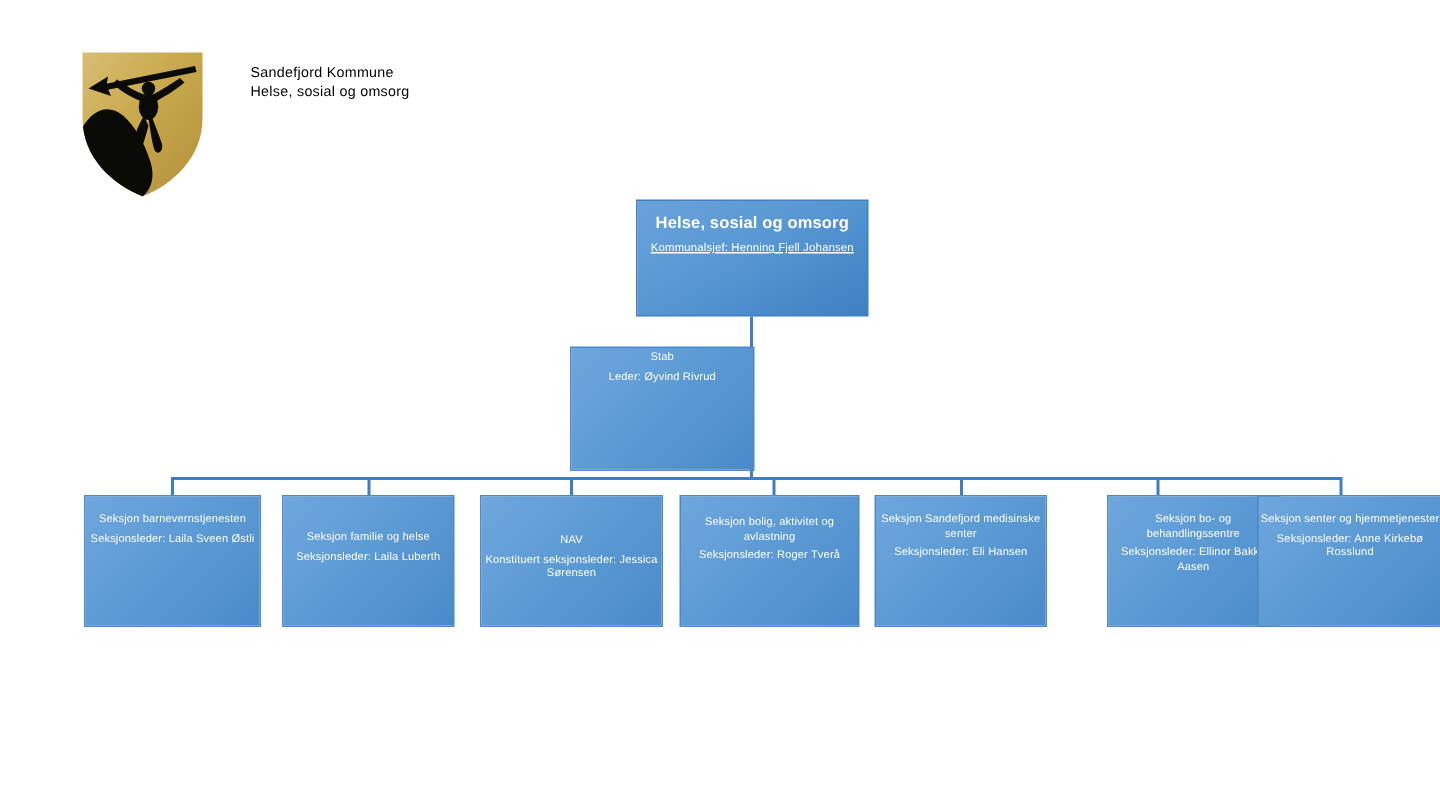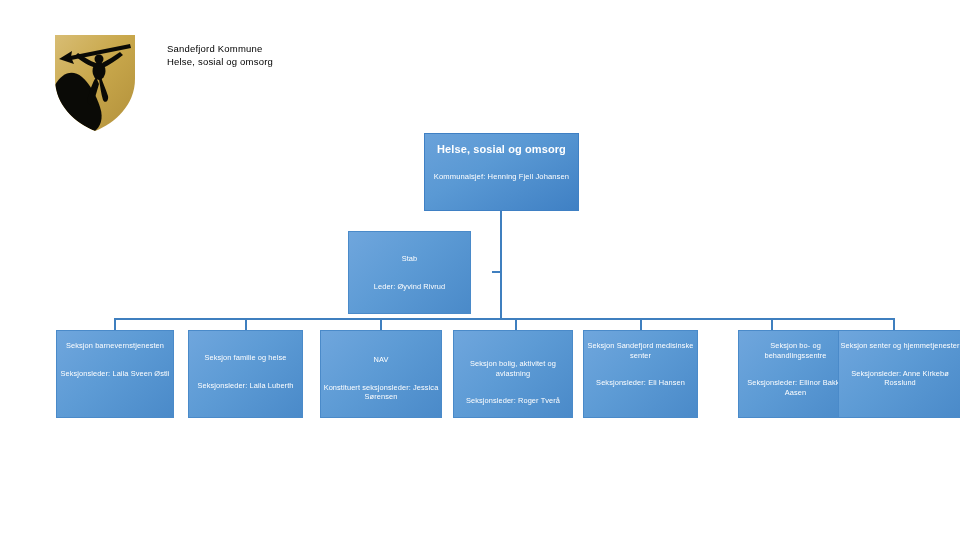--- a/index.html
+++ b/index.html
@@ -62,21 +62,21 @@
   }
   .node .title {
     font-size: 7.4px;
     line-height: 9.6px;
     letter-spacing: 0.1px;
   }
   .node .sub {
     font-size: 7.4px;
     line-height: 9.6px;
     letter-spacing: 0.1px;
-    margin-top: 18px;
+    margin-top: 3px;
   }
 
   
   #node-root {
     left: 424px;
     top: 133px;
     width: 155px;
     height: 78px;
     padding-top: 8px;
     background: linear-gradient(150deg, #6aa2da 0%, #5a99d4 40%, #3f80c4 100%);
@@ -84,30 +84,31 @@
   }
   #node-root .title {
     font-size: 11px;
     line-height: 14px;
     font-weight: bold;
     letter-spacing: 0.1px;
   }
   #node-root .sub {
     font-size: 7.6px;
     line-height: 10px;
-    margin-top: 16px;
+    margin-top: 4px;
+    text-decoration: underline;
   }
 
   
   #node-staff {
-    left: 348px;
+    left: 380px;
     top: 231px;
     width: 123px;
     height: 83px;
-    padding-top: 22px;
+    padding-top: 1px;
   }
 
   
   .leaf {
     top: 330px;
     height: 88px;
     padding-top: 10px;
   }
 </style>
 </head>
@@ -183,21 +184,21 @@
   <div class="node leaf" style="left:188px; width:115px; padding-top:22px;">
     <div class="title">Seksjon familie og helse</div>
     <div class="sub">Seksjonsleder: Laila Luberth</div>
   </div>
 
   <div class="node leaf" style="left:320px; width:122px; padding-top:24px;">
     <div class="title">NAV</div>
     <div class="sub">Konstituert seksjonsleder: Jessica Sørensen</div>
   </div>
 
-  <div class="node leaf" style="left:453px; width:120px; padding-top:28px;">
+  <div class="node leaf" style="left:453px; width:120px; padding-top:12px;">
     <div class="title">Seksjon bolig, aktivitet og avlastning</div>
     <div class="sub">Seksjonsleder: Roger Tverå</div>
   </div>
 
   <div class="node leaf" style="left:583px; width:115px; ">
     <div class="title">Seksjon Sandefjord medisinske senter</div>
     <div class="sub">Seksjonsleder: Eli Hansen</div>
   </div>
 
   <div class="node leaf" style="left:738px; width:115px;">

